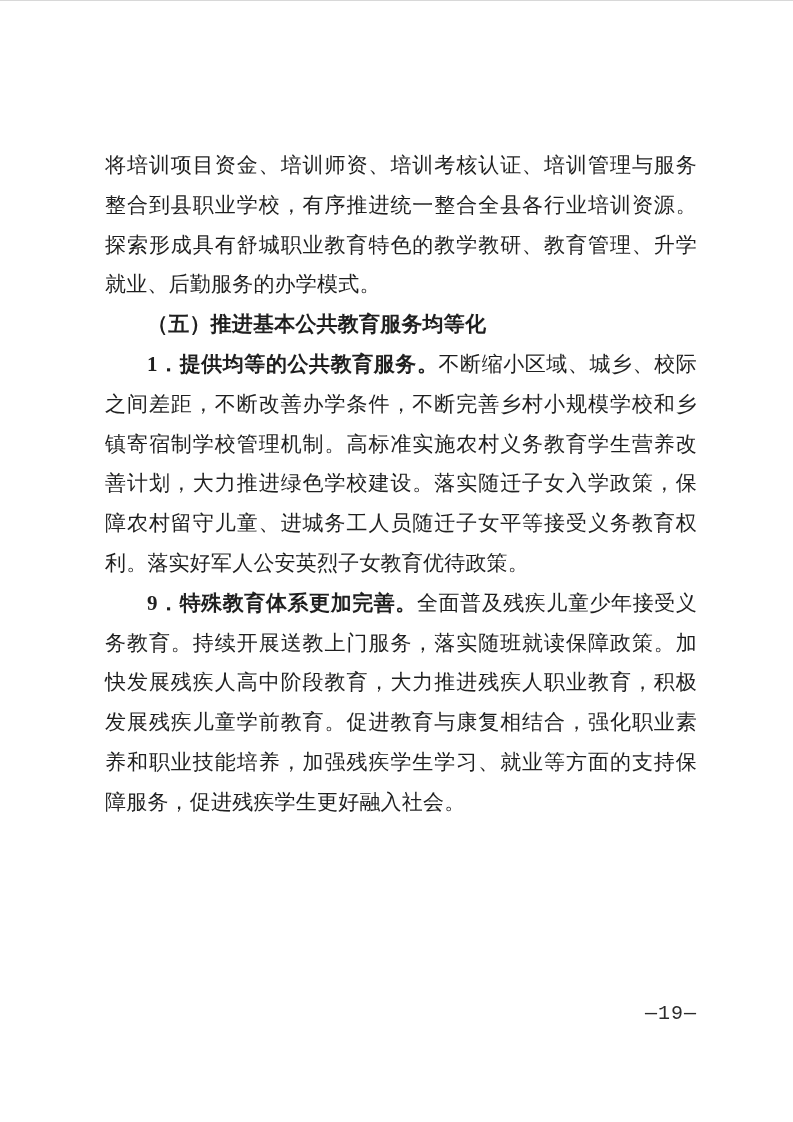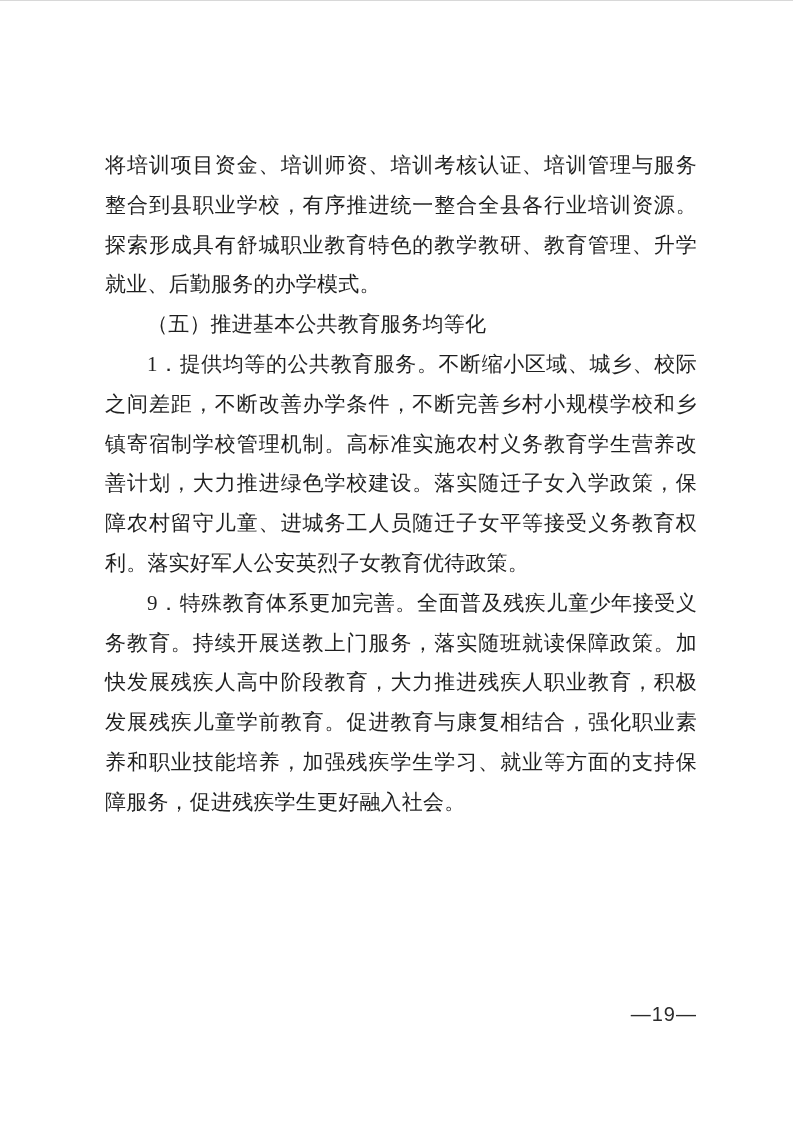--- a/index.html
+++ b/index.html
@@ -32,34 +32,34 @@
   }
   .text-block p {
     margin: 0;
     padding: 0;
     text-indent: 2em;
   }
   .text-block p.no-indent {
     text-indent: 0;
   }
   .section-heading {
-    font-weight: normal;
+    font-weight: bold;
   }
   .lead {
-    font-weight: normal;
+    font-weight: bold;
   }
   .page-number {
     position: absolute;
     top: 1001px;
     right: 96px;
     font-size: 20px;
     line-height: 24px;
     color: #2b2b2b;
     letter-spacing: 1px;
-    font-family: Liberation Sans, sans-serif;
+    font-family: Liberation Mono, monospace;
   }
 </style>
 </head>
 <body>
 
 <div class="page">
   <div class="text-block">
 
     <p class="body no-indent">将培训项目资金、培训师资、培训考核认证、培训管理与服务整合到县职业学校，有序推进统一整合全县各行业培训资源。探索形成具有舒城职业教育特色的教学教研、教育管理、升学就业、后勤服务的办学模式。</p>
 

